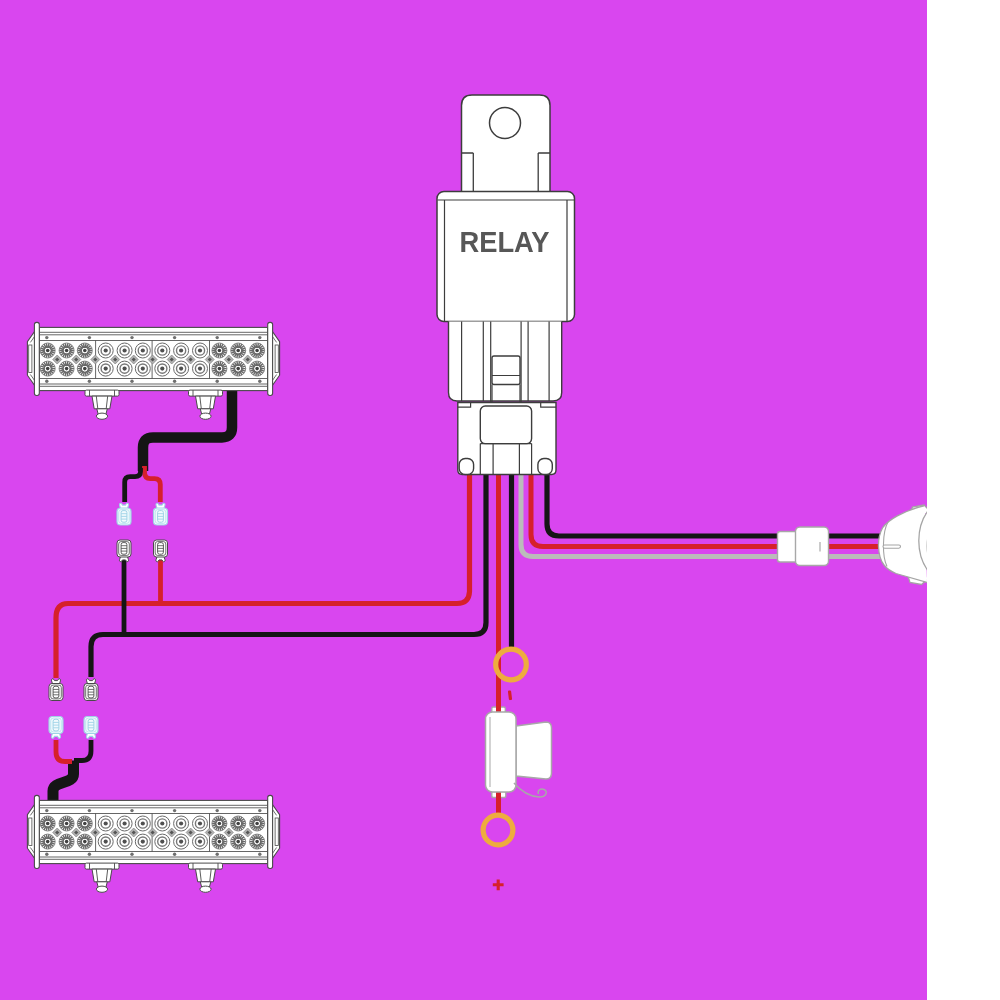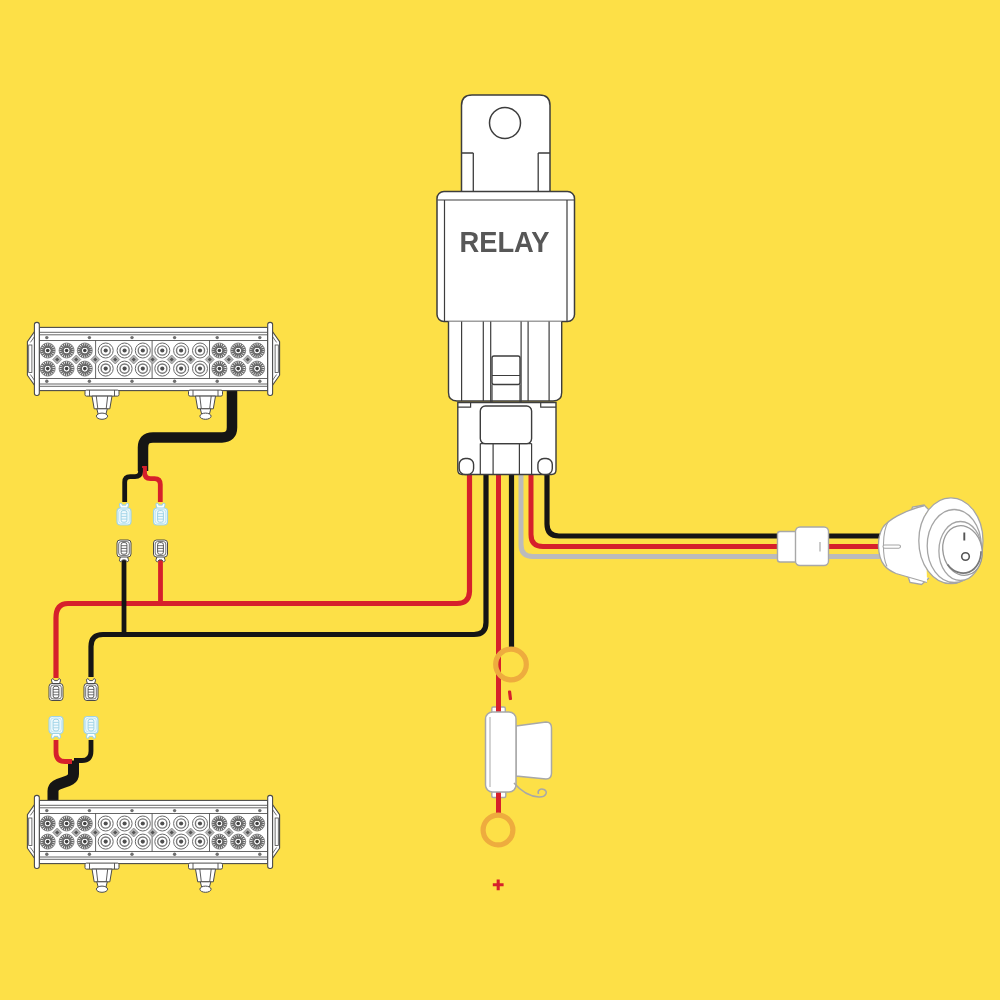--- a/index.html
+++ b/index.html
@@ -1,16 +1,16 @@
 <!DOCTYPE html>
 <html><head>
 <meta charset="utf-8">
 <style>
   html,body{margin:0;padding:0;background:#fff;}
-  #stage{position:relative;width:1000px;height:1000px;background:#fde047;overflow:hidden;}
+  #stage{position:relative;width:927px;height:1000px;background:#d946ef;overflow:hidden;}
   svg{display:block;}
 </style>
 </head>
 <body>
 <div id="stage">
 <svg width="1000" height="1000" viewBox="0 0 1000 1000" font-family="Liberation Sans, sans-serif">
 <defs>
 
   <g id="conn-gray">
     <path d="M-3.6,17 L-4.4,19.6 Q-4.9,21 -3.9,21.6 Q-2.9,22.2 -2.2,21 L-1.5,19.9 L1.5,19.9 L2.2,21 Q2.9,22.2 3.9,21.6 Q4.9,21 4.4,19.6 L3.6,17" fill="#fff" stroke="#4a4a4a" stroke-width="1"></path>

